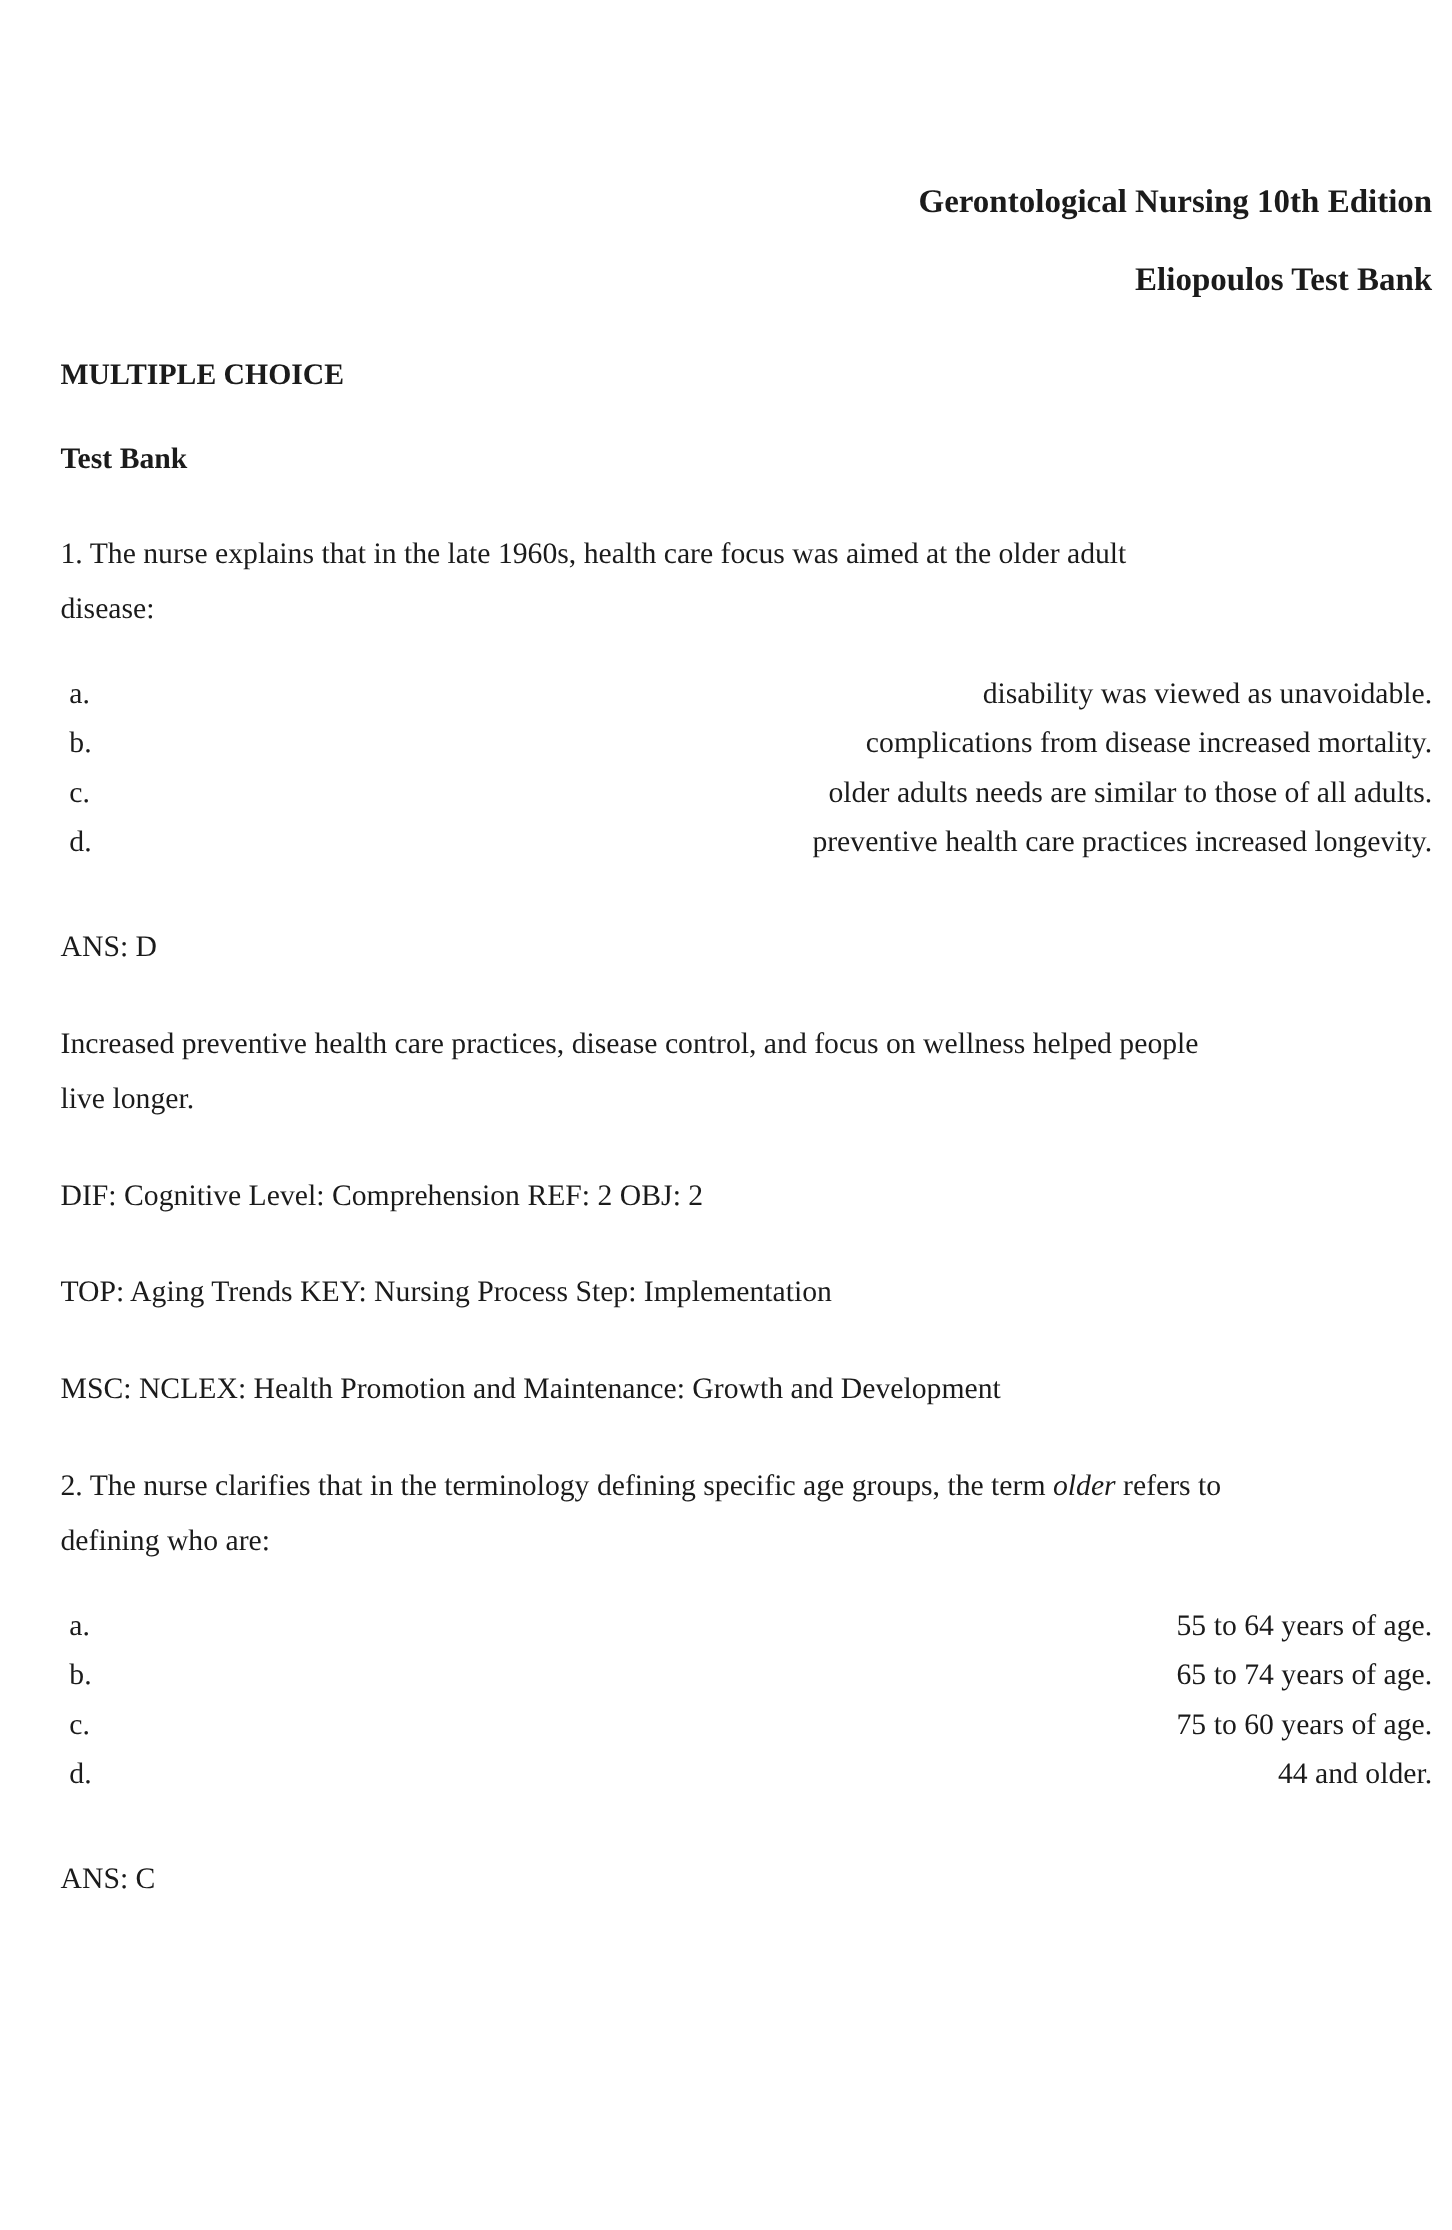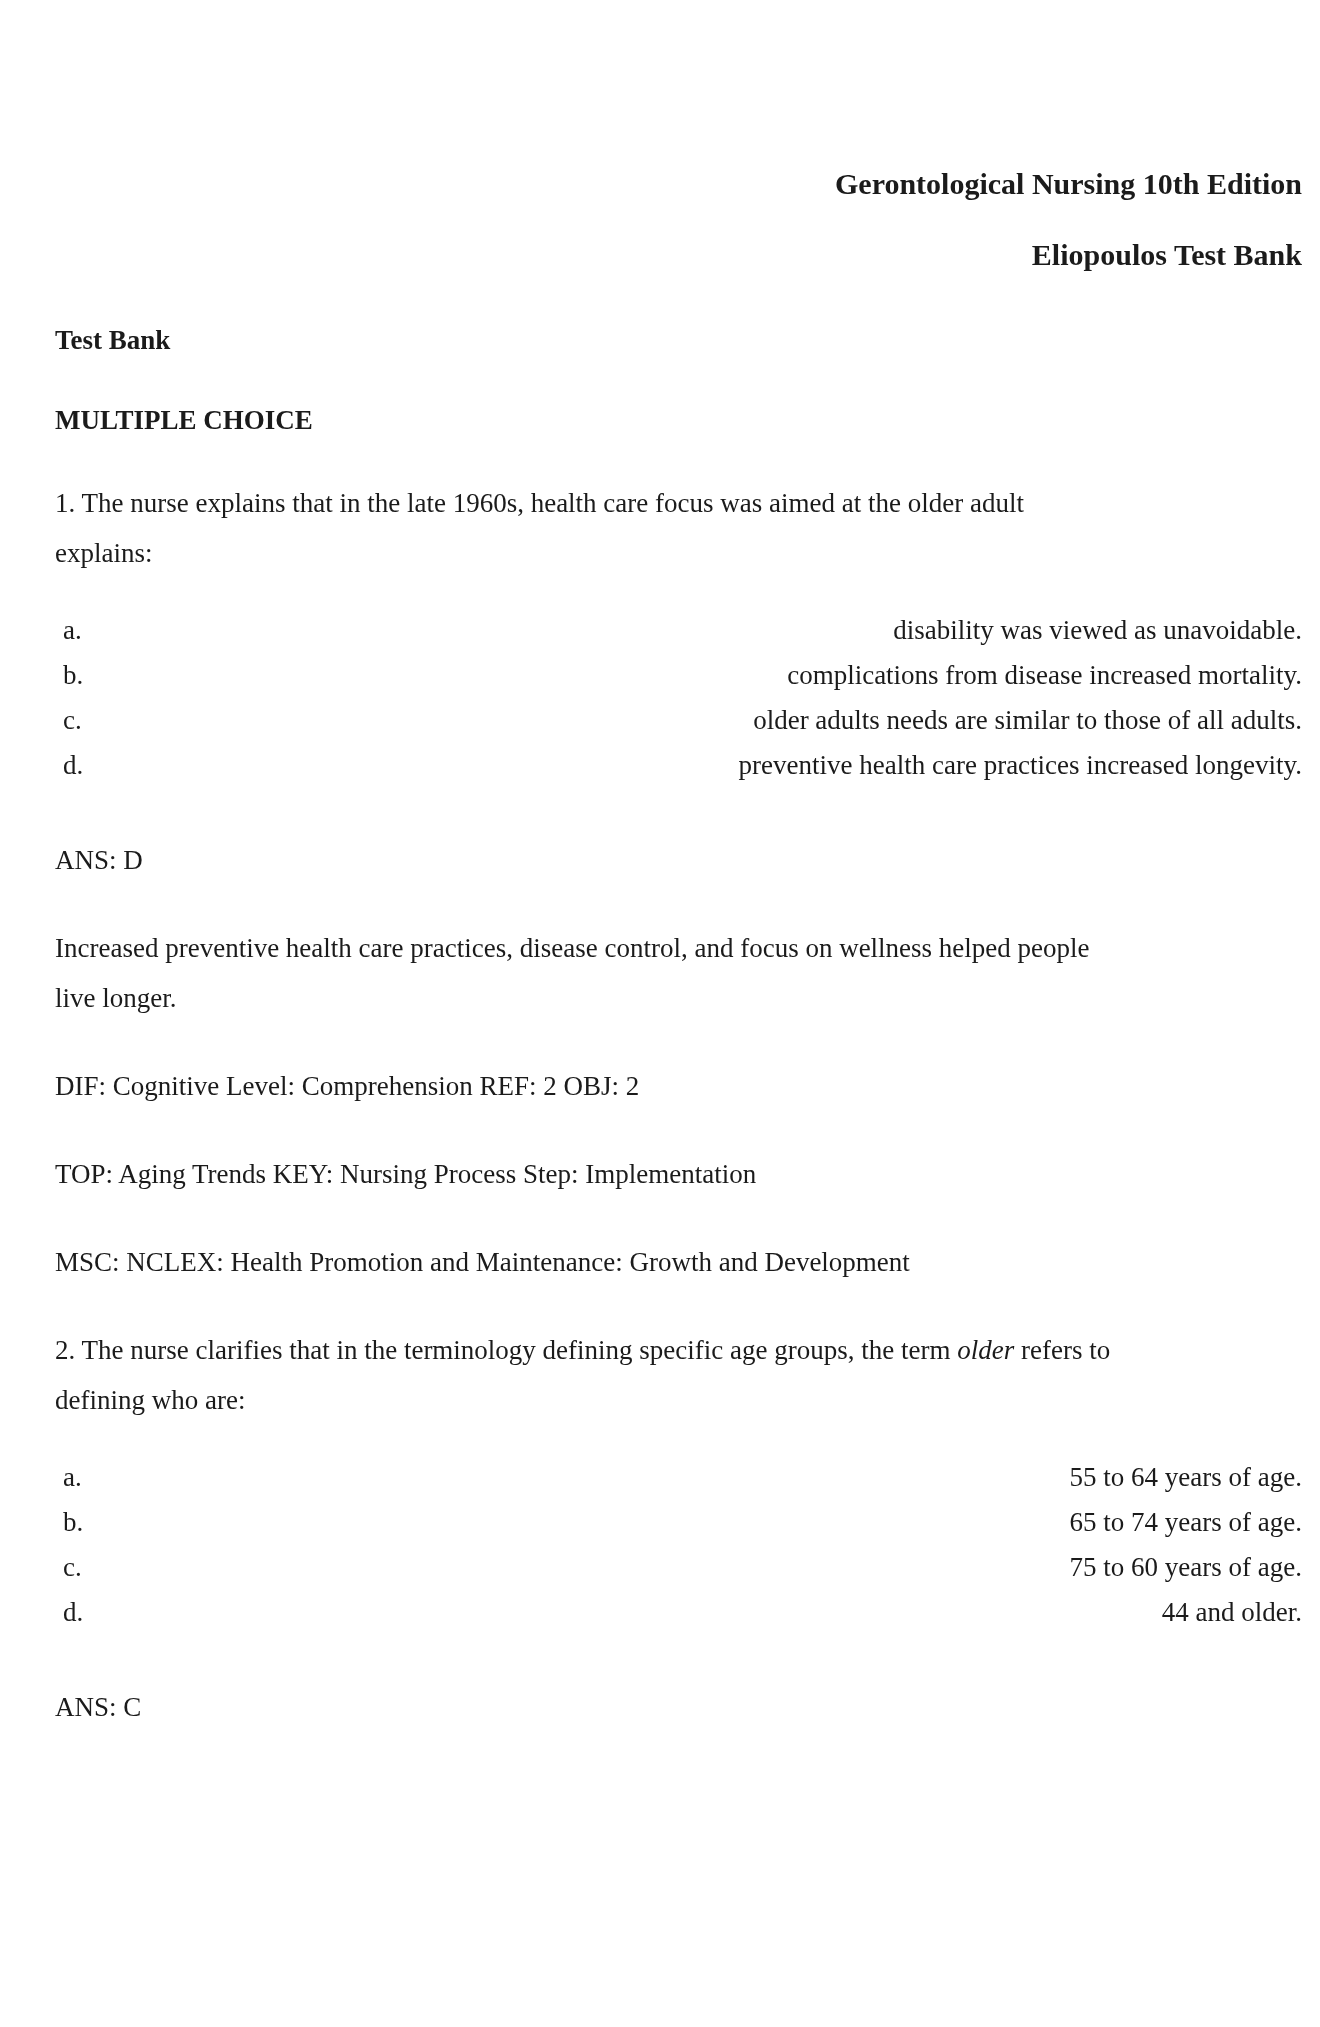--- a/index.html
+++ b/index.html
@@ -70,27 +70,27 @@
 </style>
 </head>
 <body>
 
 <div class="page">
 
   <h1 class="doc-title">Gerontological Nursing 10th Edition</h1>
   <h2 class="doc-subtitle">Eliopoulos Test Bank</h2>
 
 
+  <p class="heading mc">MULTIPLE CHOICE</p>
   <p class="heading">Test Bank</p>
-  <p class="heading mc">MULTIPLE CHOICE</p>
 
   <section>
     <p class="para stem">
       <span class="line">1. The nurse explains that in the late 1960s, health care focus was aimed at the older adult</span>
-      <span class="line">explains:</span>
+      <span class="line">disease:</span>
     </p>
 
     <div class="options">
       <div class="option">
         <span class="option-letter">a.</span>
         <span class="option-text">disability was viewed as unavoidable.</span>
       </div>
       <div class="option">
         <span class="option-letter">b.</span>
         <span class="option-text">complications from disease increased mortality.</span>

